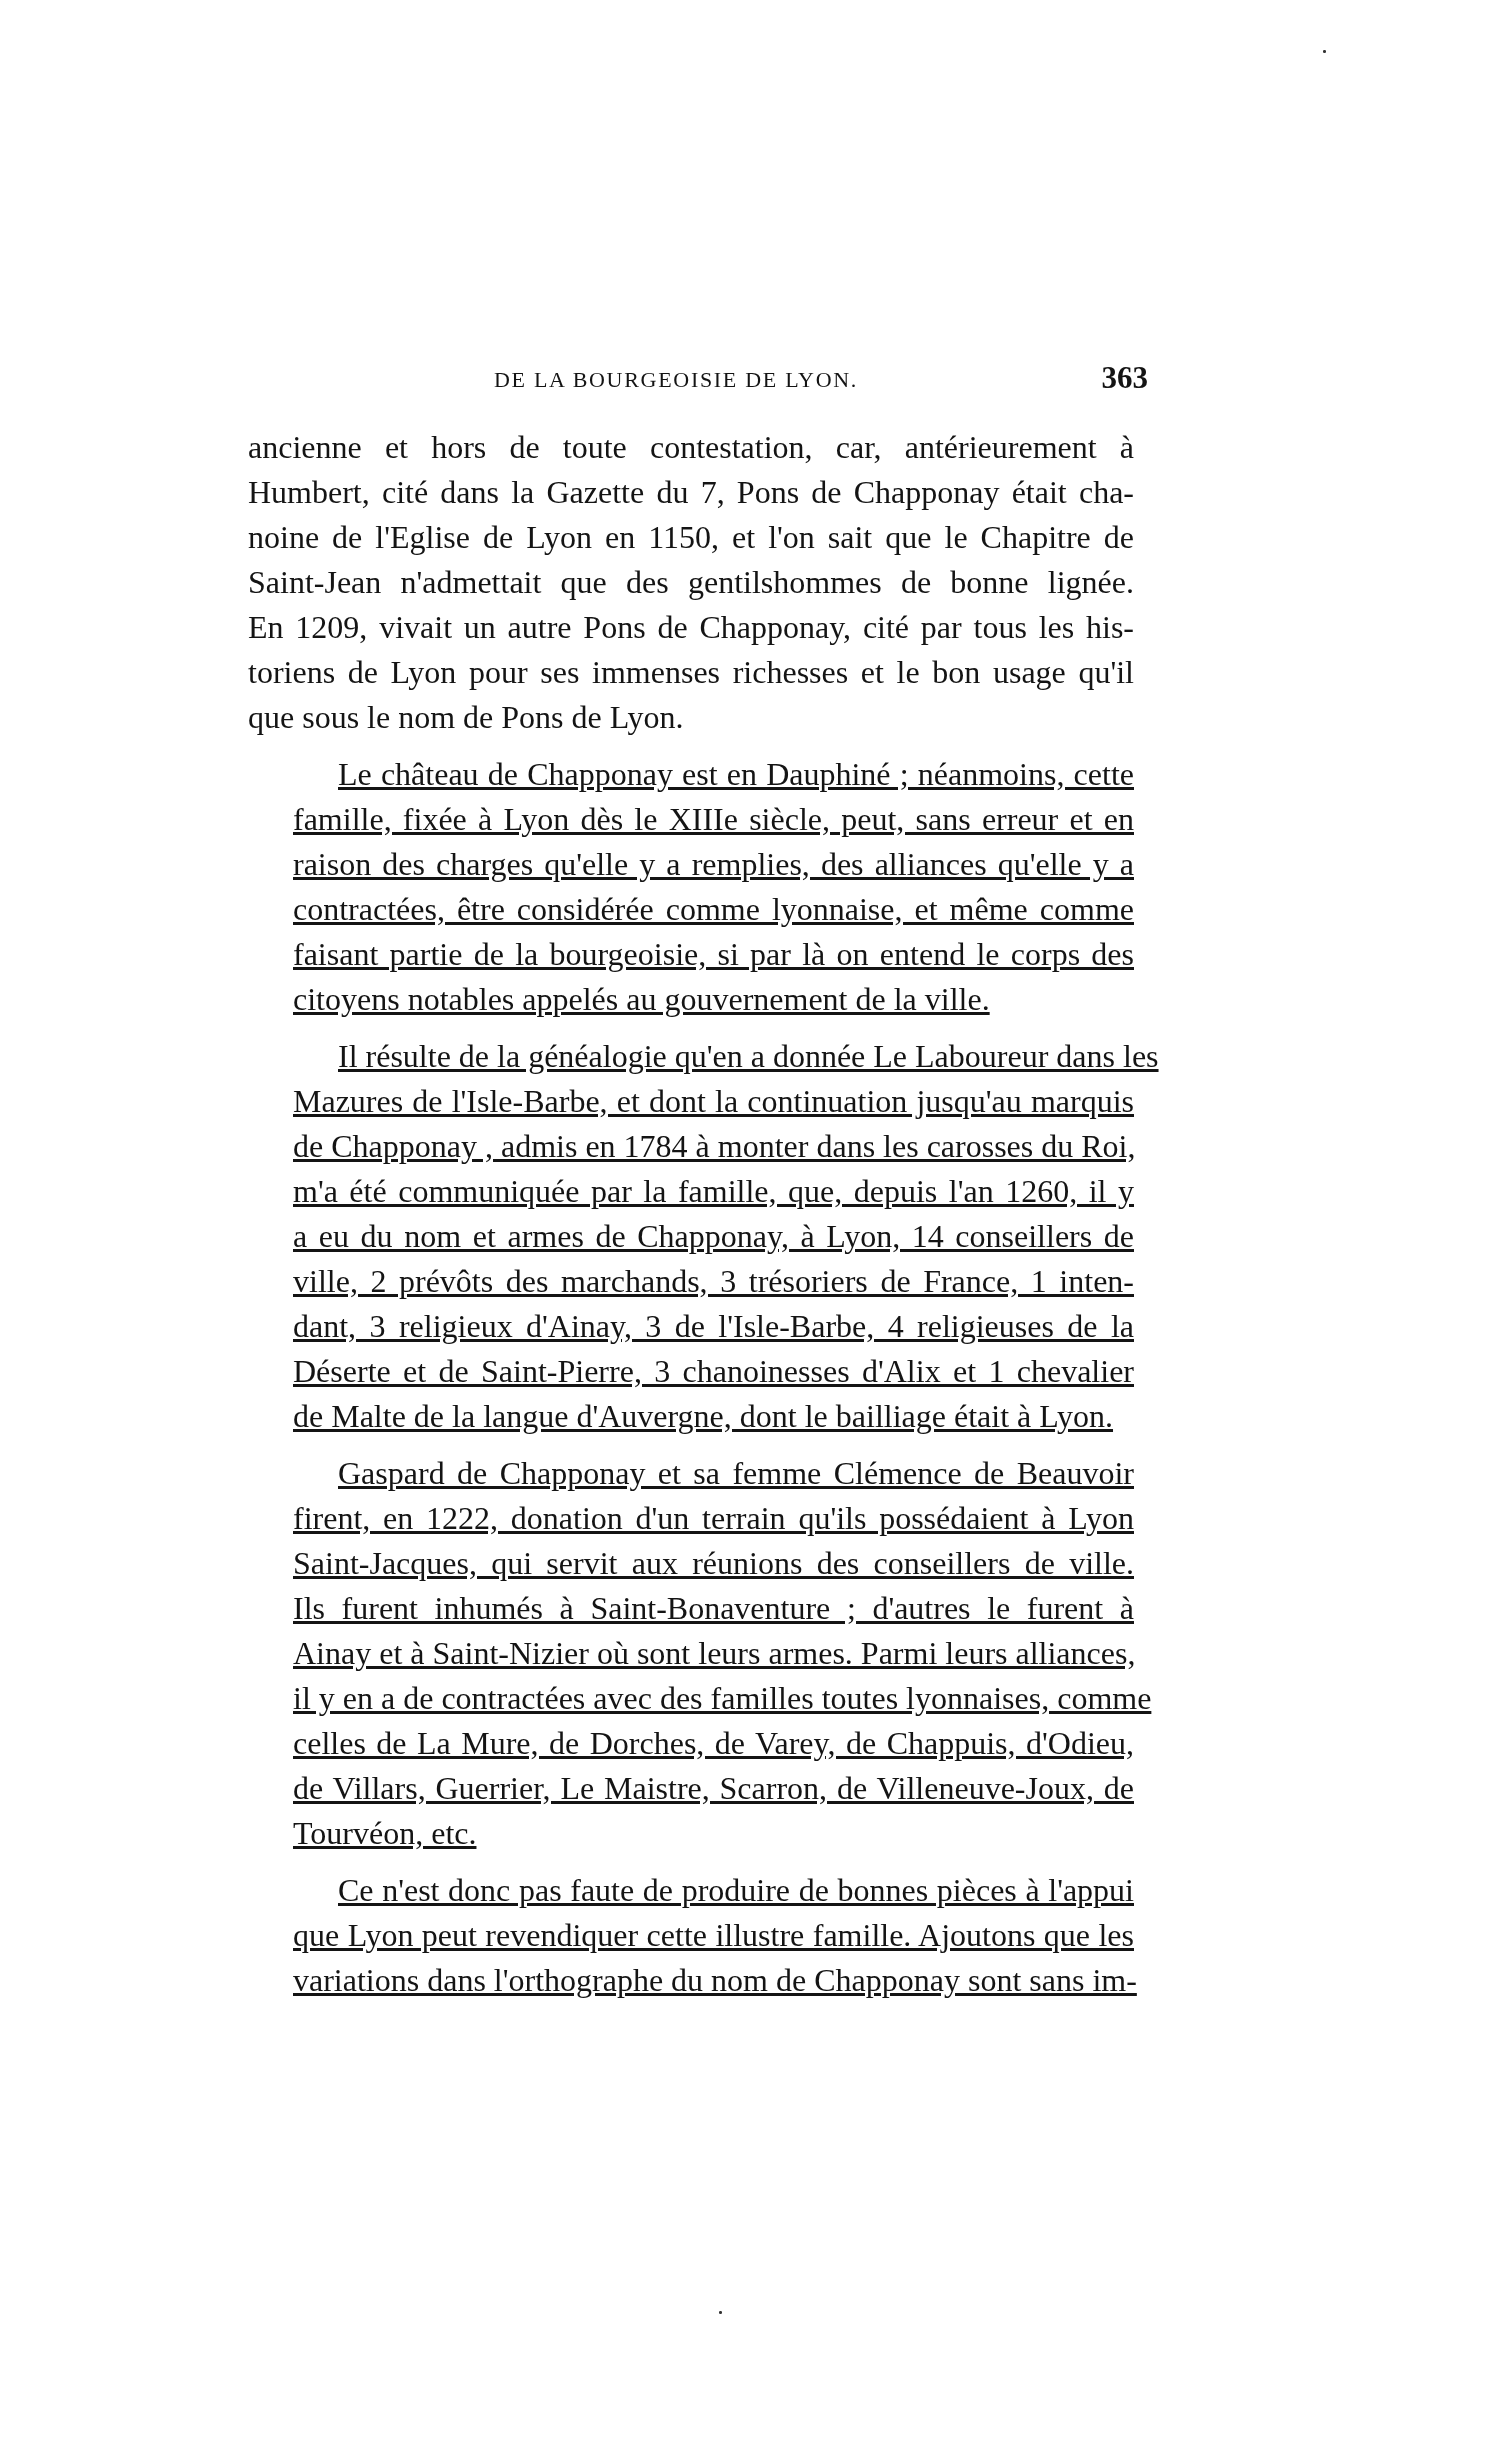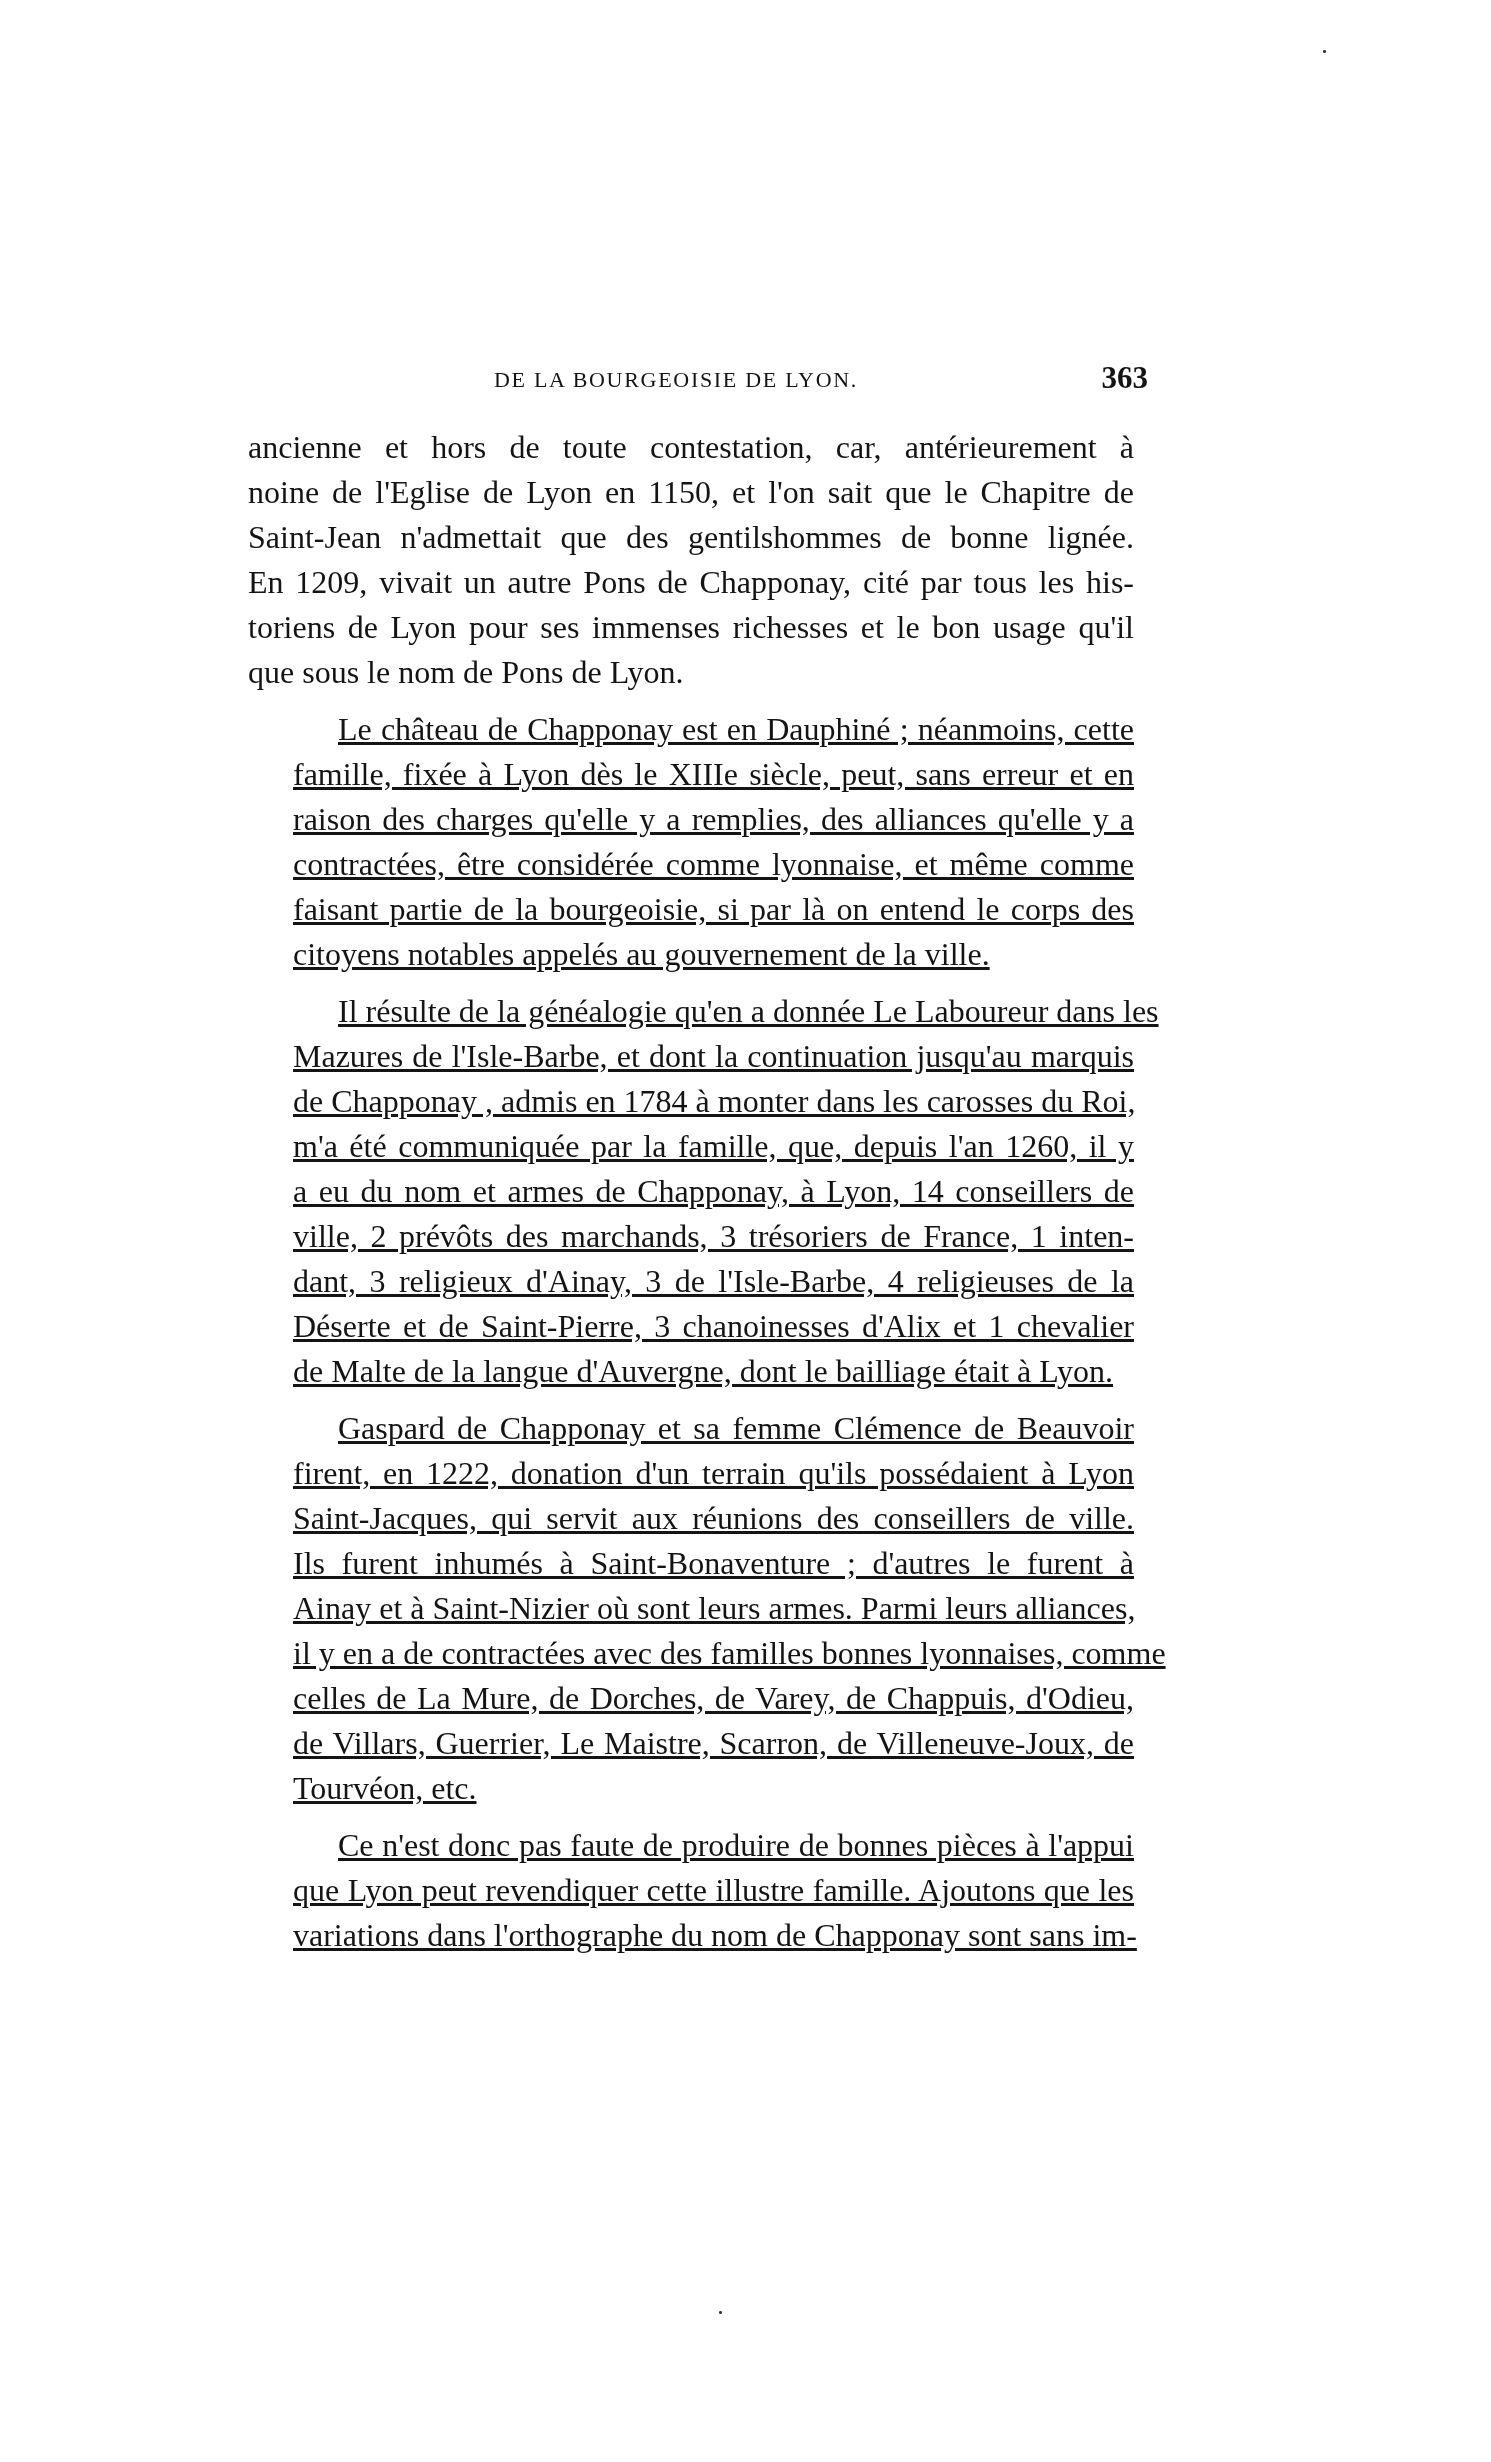--- a/index.html
+++ b/index.html
@@ -18,20 +18,21 @@
 <body>
 
 <div class="header">
   <span class="running-title">DE LA BOURGEOISIE DE LYON.</span>
   <span class="page-num">363</span>
 </div>
 
 <div class="body-text" id="body">
     <div class="para">
       <span class="line">ancienne et hors de toute contestation, car, antérieurement à</span>
+      <span class="line">Humbert, cité dans la Gazette du 7, Pons de Chapponay était cha-</span>
       <span class="line">noine de l'Eglise de Lyon en 1150, et l'on sait que le Chapitre de</span>
       <span class="line">Saint-Jean n'admettait que des gentilshommes de bonne lignée.</span>
       <span class="line">En 1209, vivait un autre Pons de Chapponay, cité par tous les his-</span>
       <span class="line">toriens de Lyon pour ses immenses richesses et le bon usage qu'il</span>
       <span class="line last">que sous le nom de Pons de Lyon.</span>
     </div>
     <div class="para ind">
       <span class="line" style="padding-left: 45px;">Le château de Chapponay est en Dauphiné ; néanmoins, cette</span>
       <span class="line">famille, fixée à Lyon dès le XIIIe siècle, peut, sans erreur et en</span>
       <span class="line">raison des charges qu'elle y a remplies, des alliances qu'elle y a</span>
@@ -49,21 +50,21 @@
       <span class="line">dant, 3 religieux d'Ainay, 3 de l'Isle-Barbe, 4 religieuses de la</span>
       <span class="line">Déserte et de Saint-Pierre, 3 chanoinesses d'Alix et 1 chevalier</span>
       <span class="line last">de Malte de la langue d'Auvergne, dont le bailliage était à Lyon.</span>
     </div>
     <div class="para ind">
       <span class="line" style="padding-left: 45px;">Gaspard de Chapponay et sa femme Clémence de Beauvoir</span>
       <span class="line">firent, en 1222, donation d'un terrain qu'ils possédaient à Lyon</span>
       <span class="line">Saint-Jacques, qui servit aux réunions des conseillers de ville.</span>
       <span class="line">Ils furent inhumés à Saint-Bonaventure ; d'autres le furent à</span>
       <span class="line">Ainay et à Saint-Nizier où sont leurs armes. Parmi leurs alliances,</span>
-      <span class="line">il y en a de contractées avec des familles bonnes lyonnaises, comme</span>
+      <span class="line">il y en a de contractées avec des familles toutes lyonnaises, comme</span>
       <span class="line">celles de La Mure, de Dorches, de Varey, de Chappuis, d'Odieu,</span>
       <span class="line">de Villars, Guerrier, Le Maistre, Scarron, de Villeneuve-Joux, de</span>
       <span class="line last">Tourvéon, etc.</span>
     </div>
     <div class="para ind">
       <span class="line" style="padding-left: 45px;">Ce n'est donc pas faute de produire de bonnes pièces à l'appui</span>
       <span class="line">que Lyon peut revendiquer cette illustre famille. Ajoutons que les</span>
       <span class="line last">variations dans l'orthographe du nom de Chapponay sont sans im-</span>
     </div>
   </div>

